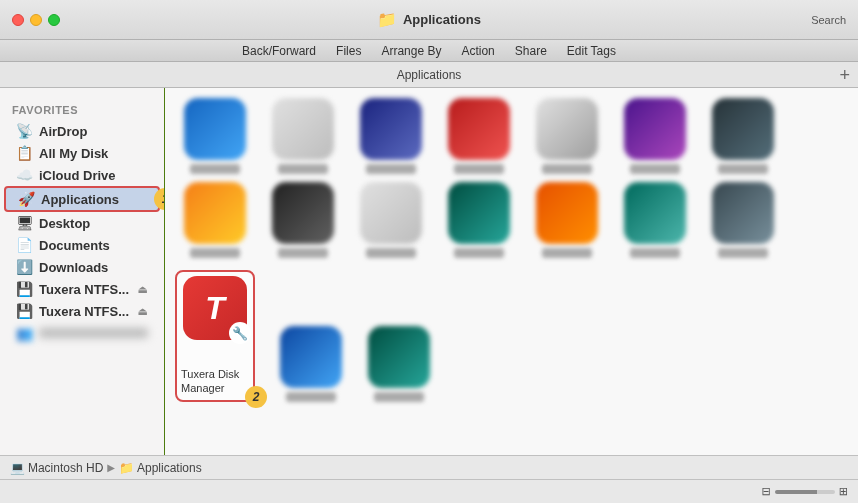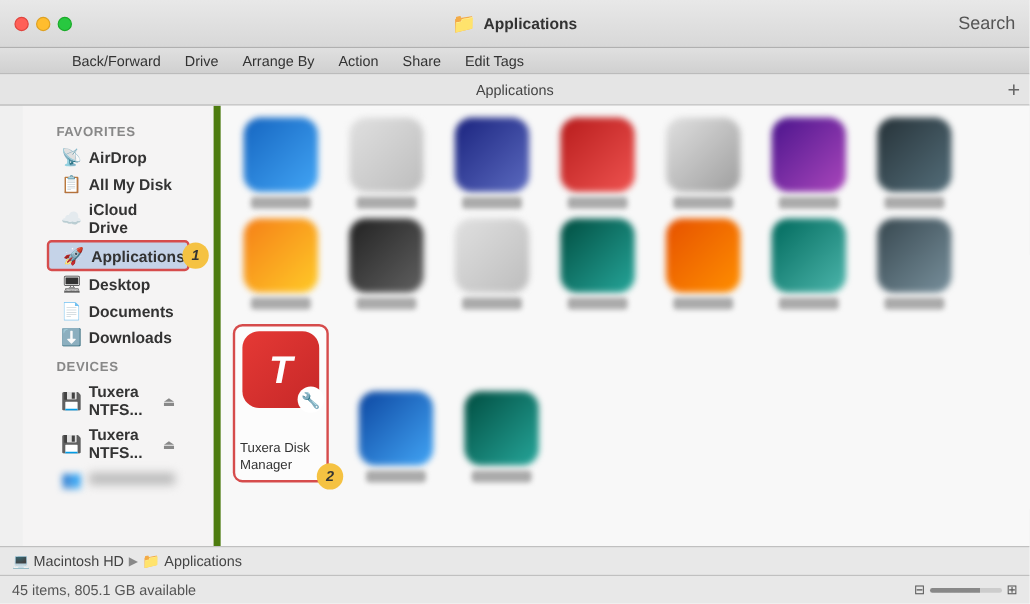--- a/index.html
+++ b/index.html
@@ -48,34 +48,35 @@
       font-size: 13px;
       font-weight: 600;
       color: #333;
     }
     .title-bar-title .folder-icon {
       font-size: 16px;
     }
 
     .toolbar-right {
       margin-left: auto;
-      font-size: 15px;
+      font-size: 11px;
       color: #555;
       cursor: pointer;
     }
 
     
     .menu-bar {
       height: 22px;
       background: linear-gradient(to bottom, #e0e0e0, #d0d0d0);
       border-bottom: 1px solid #b0b0b0;
       display: flex;
       align-items: center;
       padding: 0 60px;
       gap: 20px;
+      justify-content: center;
     }
     .menu-item {
       font-size: 12px;
       color: #333;
       cursor: pointer;
     }
 
     
     .location-bar {
       height: 26px;
@@ -103,24 +104,23 @@
     .main-layout {
       display: flex;
       height: calc(503px - 40px - 22px - 26px - 24px - 24px);
     }
 
     
     .sidebar {
       width: 165px;
       min-width: 165px;
       background: #f5f4f4;
-      border-right: 6px solid #4d7c0f;
+      border-right: 1px solid #4d7c0f;
       overflow-y: auto;
-      padding: 8px 16px;
-      margin-left: 19px;
+      padding: 8px 0;
     }
     .sidebar-section-header {
       font-size: 11px;
       font-weight: 700;
       color: #888;
       text-transform: uppercase;
       padding: 8px 12px 4px 12px;
       letter-spacing: 0.5px;
     }
     .sidebar-item {
@@ -332,21 +332,21 @@
   </div>
   <div class="title-bar-title">
     <span class="folder-icon">📁</span>
     <span>Applications</span>
   </div>
   <div class="toolbar-right">Search</div>
 </div>
 
 <div class="menu-bar">
   <span class="menu-item">Back/Forward</span>
-  <span class="menu-item">Drive</span>
+  <span class="menu-item">Files</span>
   <span class="menu-item">Arrange By</span>
   <span class="menu-item">Action</span>
   <span class="menu-item">Share</span>
   <span class="menu-item">Edit Tags</span>
 </div>
 
 <div class="location-bar">
   <span class="location-bar-text">Applications</span>
   <span class="location-bar-plus">+</span>
 </div>
@@ -382,21 +382,20 @@
     </div>
     <div class="sidebar-item">
       <span class="si-icon">📄</span>
       <span class="si-label">Documents</span>
     </div>
     <div class="sidebar-item">
       <span class="si-icon">⬇️</span>
       <span class="si-label">Downloads</span>
     </div>
 
-    <div class="sidebar-section-header">DEVICES</div>
 
     <div class="sidebar-item">
       <span class="si-icon">💾</span>
       <span class="si-label">Tuxera NTFS...</span>
       <span class="si-eject">⏏</span>
     </div>
     <div class="sidebar-item">
       <span class="si-icon">💾</span>
       <span class="si-label">Tuxera NTFS...</span>
       <span class="si-eject">⏏</span>
@@ -508,19 +507,18 @@
     <span>Macintosh HD</span>
   </div>
   <span class="path-separator">▶</span>
   <div class="path-item">
     <span>📁</span>
     <span>Applications</span>
   </div>
 </div>
 
 <div class="status-bar" style="bottom:0;">
-  <span>45 items, 805.1 GB available</span>
   <div class="status-bar-right">
     <span style="font-size:11px; cursor:pointer;">⊟</span>
     <div class="zoom-slider"></div>
     <span style="font-size:11px; cursor:pointer;">⊞</span>
   </div>
 </div>
 
 </body></html>

